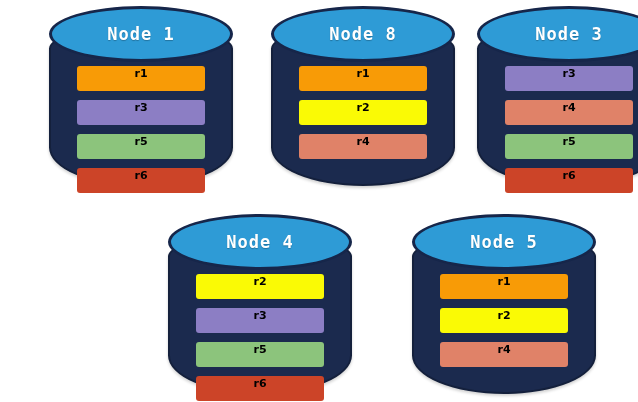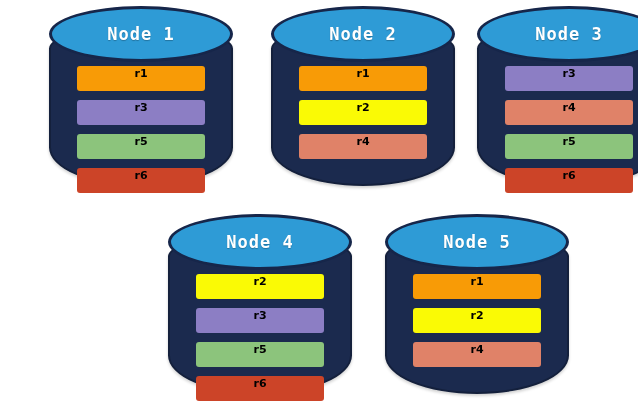--- a/index.html
+++ b/index.html
@@ -106,21 +106,21 @@
       <div class="bars">
         <div class="bar" style="background: rgb(248, 155, 6);">r1</div>
         <div class="bar" style="background: rgb(140, 126, 196);">r3</div>
         <div class="bar" style="background: rgb(140, 196, 124);">r5</div>
         <div class="bar" style="background: rgb(204, 68, 40);">r6</div>
       </div>
     </div>
     <div class="node" style="left: 230px; top: 4px;">
       <div class="cyl-body"></div>
       <div class="cyl-top"></div>
-      <div class="node-title">Node 2</div>
+      <div class="node-title">Node 8</div>
       <div class="bars">
         <div class="bar" style="background: rgb(248, 155, 6);">r1</div>
         <div class="bar" style="background: rgb(250, 250, 5);">r2</div>
         <div class="bar" style="background: rgb(224, 130, 104);">r4</div>
       </div>
     </div>
     <div class="node" style="left: 436px; top: 4px;">
       <div class="cyl-body"></div>
       <div class="cyl-top"></div>
       <div class="node-title">Node 3</div>
@@ -135,21 +135,21 @@
       <div class="cyl-body"></div>
       <div class="cyl-top"></div>
       <div class="node-title">Node 4</div>
       <div class="bars">
         <div class="bar" style="background: rgb(250, 250, 5);">r2</div>
         <div class="bar" style="background: rgb(140, 126, 196);">r3</div>
         <div class="bar" style="background: rgb(140, 196, 124);">r5</div>
         <div class="bar" style="background: rgb(204, 68, 40);">r6</div>
       </div>
     </div>
-    <div class="node" style="left: 344px; top: 212px; padding-left: 36px;">
+    <div class="node" style="left: 371px; top: 212px; padding-left: 36px;">
       <div class="cyl-body"></div>
       <div class="cyl-top"></div>
       <div class="node-title">Node 5</div>
       <div class="bars">
         <div class="bar" style="background: rgb(248, 155, 6);">r1</div>
         <div class="bar" style="background: rgb(250, 250, 5);">r2</div>
         <div class="bar" style="background: rgb(224, 130, 104);">r4</div>
       </div>
     </div>
   </div>

